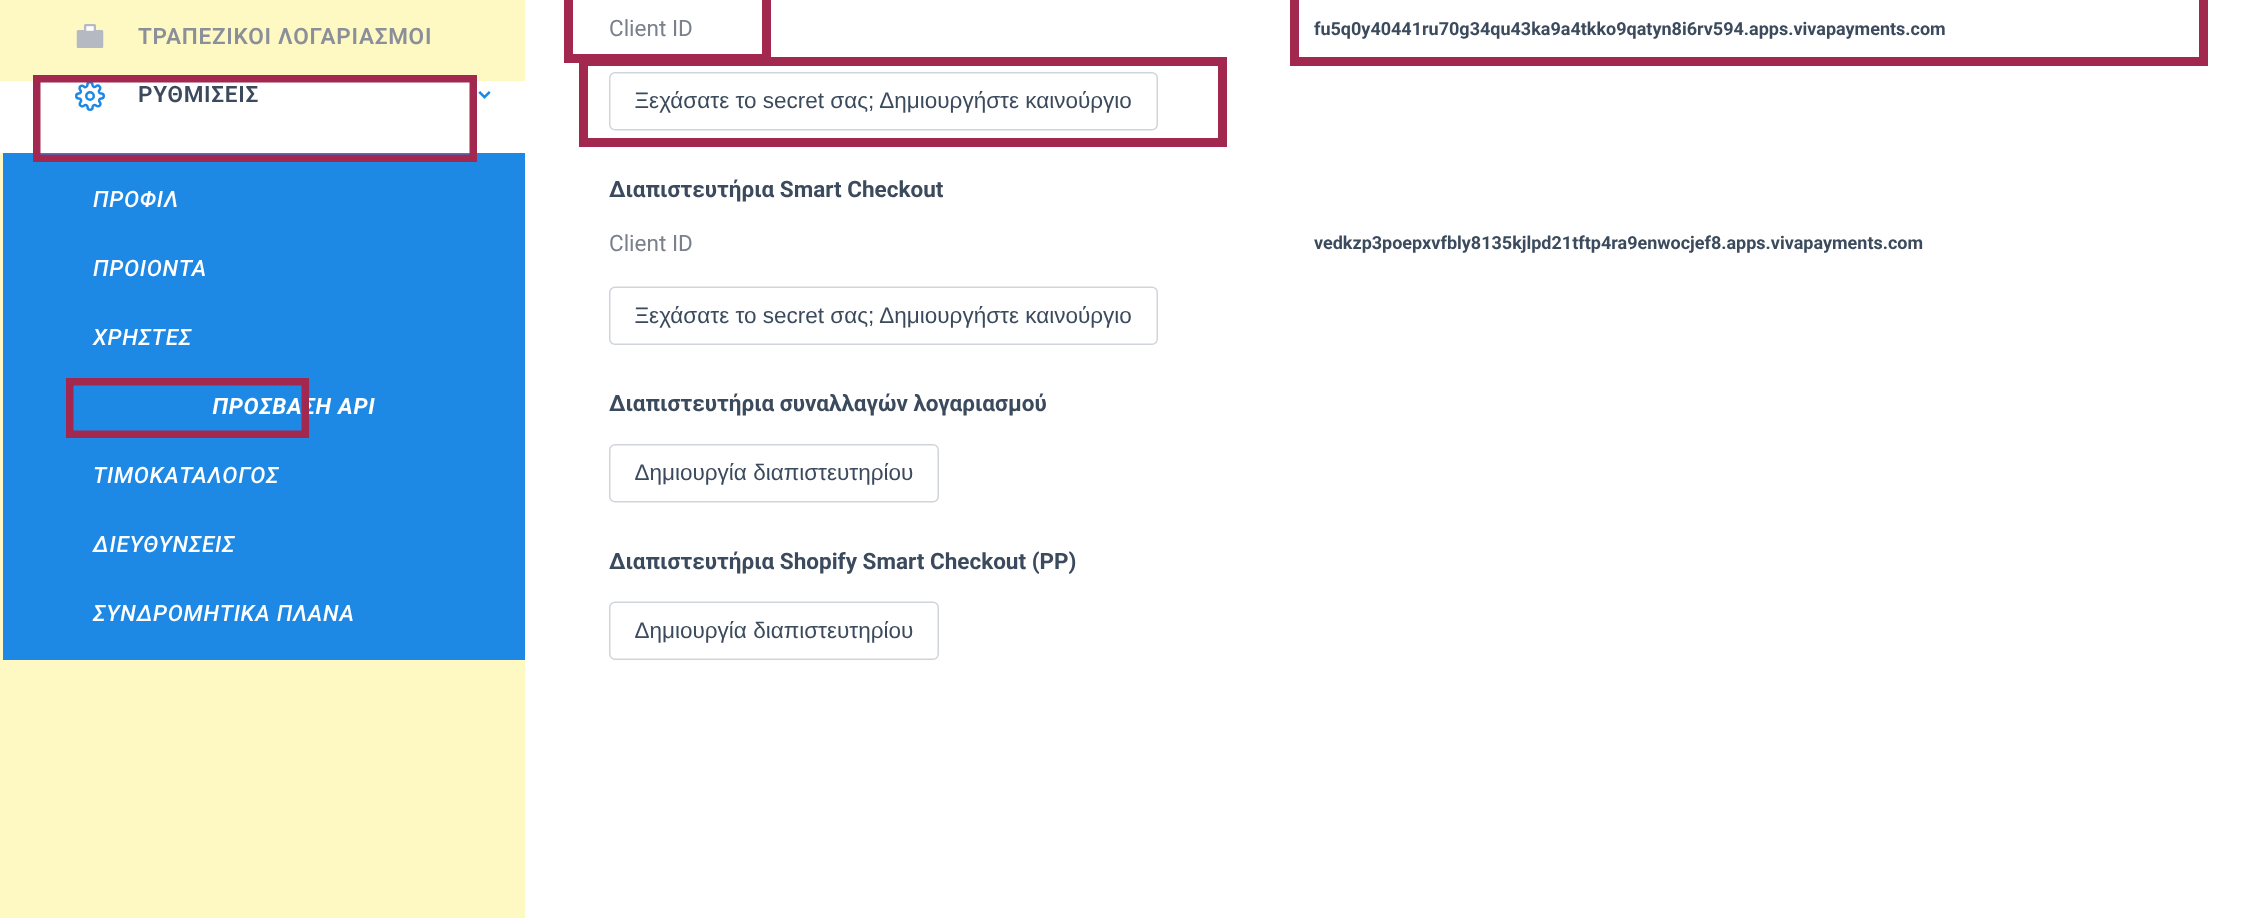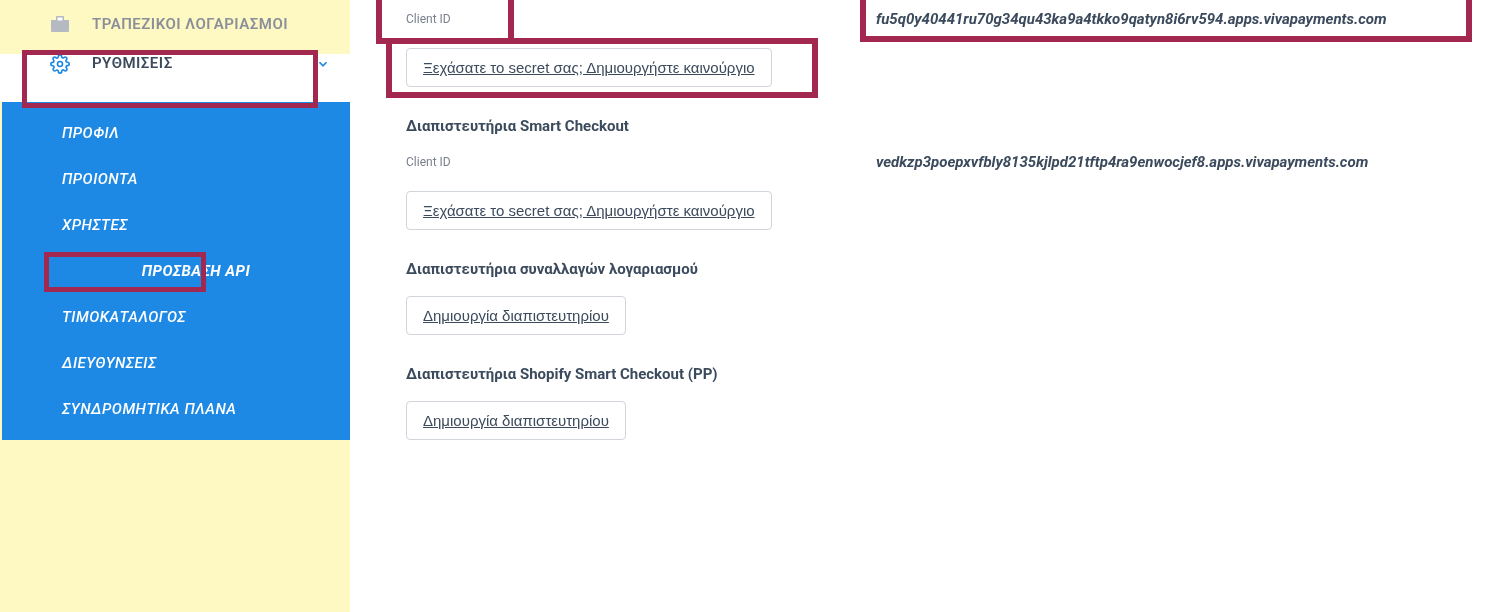--- a/index.html
+++ b/index.html
@@ -125,42 +125,40 @@
     margin-bottom: 18px;
   }
   .row {
     display: flex;
     align-items: center;
     margin-bottom: 20px;
   }
   .label-cell {
     width: 470px;
     color: #7a808c;
-    font-size: 12px;
+    font-size: 15px;
     position: relative;
   }
   .value-cell {
     flex: 1;
     color: #3b4a5c;
-    font-size: 15px;
+    font-size: 12px;
     font-weight: 700;
     position: relative;
-    font-style: italic;
   }
   .btn {
     display: inline-block;
     border: 1px solid #d0d4db;
     border-radius: 4px;
     padding: 10px 16px;
     font-size: 15px;
     color: #3b4a5c;
     background: #ffffff;
     cursor: pointer;
     position: relative;
-    text-decoration: underline;
   }
   .btn-wrap { position: relative; display: inline-block; }
   .hl { position:absolute; border:6px solid #a32850; pointer-events:none; z-index:3; }
   .hl-clientid { top:-22px; left:-30px; width:138px; height:54px; }
   .hl-value    { top:-22px; left:-16px; width:612px; height:54px; }
   .hl-btn      { top:-10px; left:-20px; width:432px; height:60px; }
 </style>
 </head>
 <body>
 

